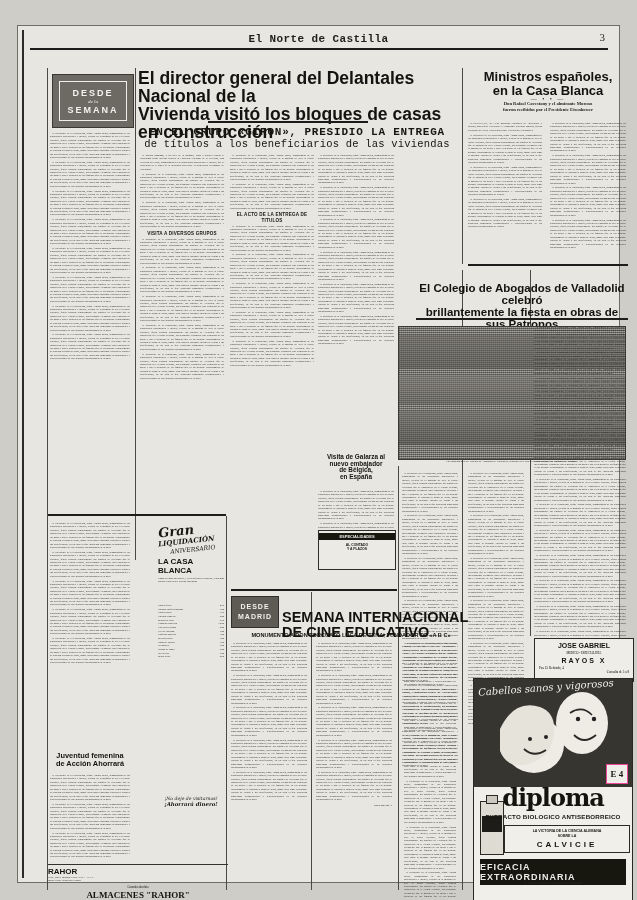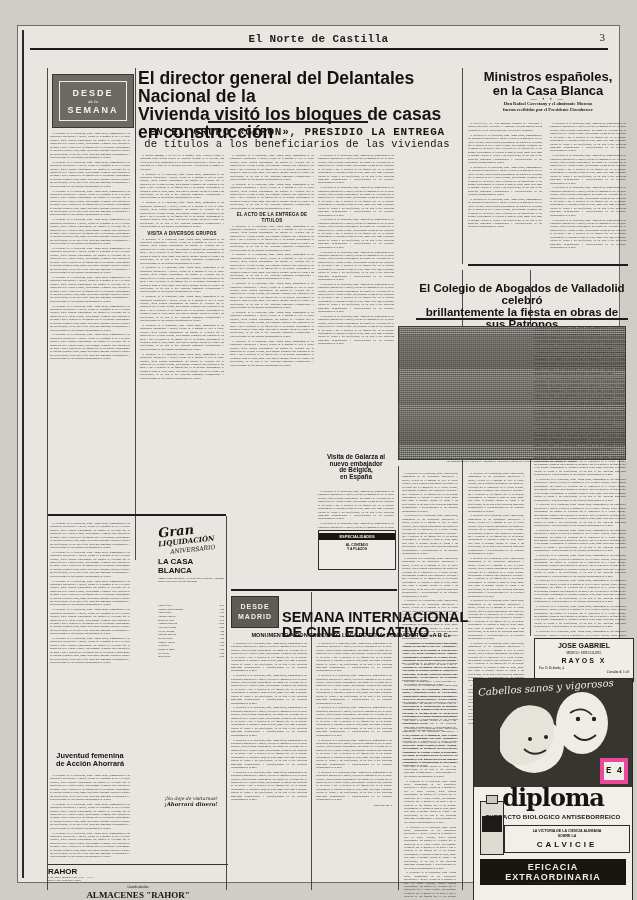--- a/index.html
+++ b/index.html
@@ -61,21 +61,21 @@
   .dip-illus{position:absolute;left:0;top:0;width:158px;height:108px;background:#37352f;overflow:hidden;}
   .dip-script{position:absolute;left:4px;top:3px;font-family:"DejaVu Serif",serif;font-style:italic;
               font-size:10px;color:#f0eee8;transform:rotate(-4deg);white-space:nowrap;}
   .dip-brand{position:absolute;left:0;top:104px;width:158px;text-align:center;
              font-family:"DejaVu Serif",serif;font-weight:bold;font-size:24px;color:#141310;letter-spacing:-1px;}
   .dip-sub{position:absolute;left:0;top:134px;width:158px;text-align:center;
            font-family:"Liberation Sans",sans-serif;font-weight:bold;font-size:6.2px;color:#17160f;letter-spacing:.2px;}
   .dip-claim{position:absolute;left:30px;top:146px;width:120px;border:1px solid #2c2a26;padding:3px 2px;text-align:center;}
   .dip-claim .a{font-family:"Liberation Sans",sans-serif;font-size:3.6px;font-weight:bold;color:#1c1b17;line-height:1.3;}
   .dip-claim .b{font-family:"Liberation Sans",sans-serif;font-size:8px;font-weight:bold;letter-spacing:3px;color:#131210;margin-top:2px;}
-  .dip-eff{position:absolute;left:6px;top:180px;width:146px;text-align:center;padding:3px 0;
+  .dip-eff{position:absolute;left:6px;top:180px;width:146px;padding:3px 0;
            font-family:"Liberation Sans",sans-serif;font-weight:bold;font-size:9px;letter-spacing:1px;}
   .dip-foot{position:absolute;left:0;top:202px;width:158px;text-align:center;font-size:3px;color:#2b2a26;}
   .tube{position:absolute;left:6px;top:122px;width:22px;height:52px;background:#dedbd3;border:1px solid #2b2924;}
   .tube:before{content:"";position:absolute;left:5px;top:-7px;width:10px;height:7px;background:#cbc8c0;border:1px solid #2b2924;}
   .tube .band{position:absolute;left:1px;right:1px;top:14px;height:16px;background:#1d1c18;}
   
   .desde{position:absolute;left:213px;top:570px;width:46px;height:30px;background:#5e5b55;border:1px solid #312f2b;
          display:flex;flex-direction:column;align-items:center;justify-content:center;color:#f2f0ea;
          font-family:"Liberation Sans",sans-serif;font-weight:bold;font-size:7px;letter-spacing:1px;line-height:1.45;}
   .jg{position:absolute;left:516px;top:612px;width:98px;height:42px;border:1px solid #2c2a26;background:#efedE7;text-align:center;}
@@ -400,22 +400,22 @@
         <ellipse cx="60" cy="66" rx="30" ry="28" fill="#efece5"></ellipse>
         <path d="M26 50 q14 -30 40 -22 q16 6 14 26 q-2 22 -22 30 q-24 8 -32 -12 z" fill="#e6e3db"></path>
         <path d="M96 34 q12 -8 22 2" stroke="#2a2924" stroke-width="1.6" fill="none"></path>
         <path d="M100 56 q10 10 22 0" stroke="#2a2924" stroke-width="1.8" fill="none"></path>
         <path d="M50 70 q10 9 22 1" stroke="#2a2924" stroke-width="1.8" fill="none"></path>
         <circle cx="104" cy="40" r="2.2" fill="#232220"></circle>
         <circle cx="120" cy="40" r="2.2" fill="#232220"></circle>
         <circle cx="56" cy="60" r="2" fill="#232220"></circle>
         <circle cx="72" cy="58" r="2" fill="#232220"></circle>
       </svg>
-      <div style="position:absolute;right:4px;bottom:3px;width:20px;height:18px;background:#f0eee8;border:4px solid #ec4899;
-                  font-family:Liberation Mono, monospace;font-weight:bold;font-size:9px;text-align:center;color:#18170f;line-height:18px;">E 4</div>
+      <div style="position:absolute;right:4px;bottom:3px;width:20px;height:18px;background:#f0eee8;border:1px solid #ec4899;
+                  font-family:Liberation Serif, serif;font-weight:bold;font-size:9px;text-align:center;color:#18170f;line-height:18px;">E 4</div>
     </div>
     <div class="dip-brand">diploma</div>
     <div class="tube">
           <div class="band"></div>
         </div>
     <div class="dip-sub">EXTRACTO BIOLOGICO ANTISEBORREICO</div>
     <div class="dip-claim">
       <div class="a">LA VICTORIA DE LA CIENCIA ALEMANA</div>
       <div class="a">SOBRE LA</div>
       <div class="b">CALVICIE</div>

